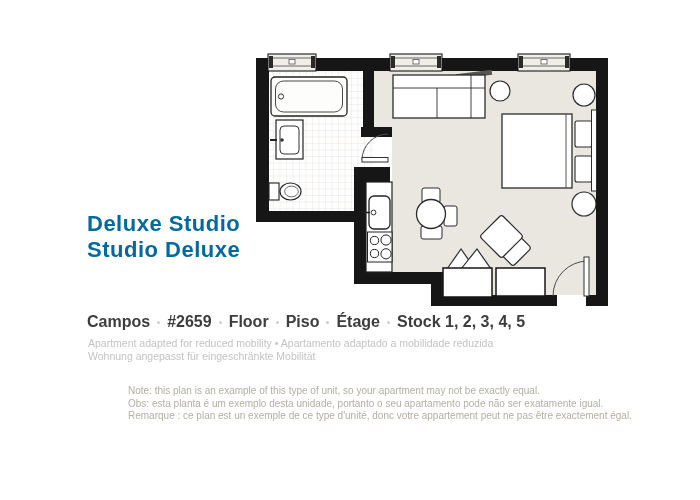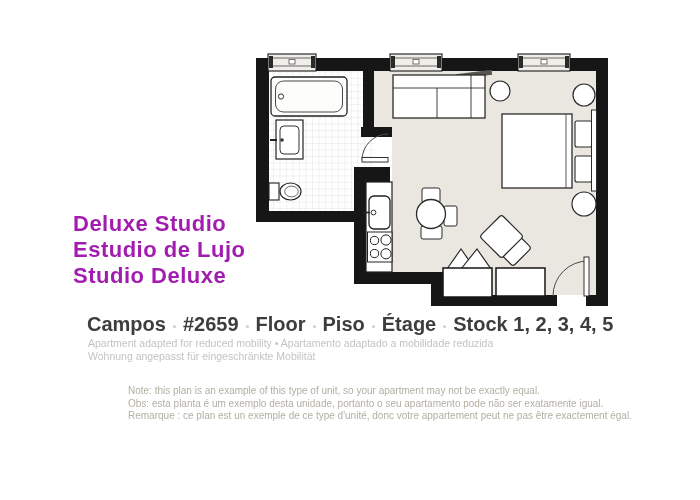--- a/index.html
+++ b/index.html
@@ -2,27 +2,27 @@
 <html><head>
 <meta charset="utf-8">
 <style>
   html,body{margin:0;padding:0;background:#fff;}
   .canvas{
     position:relative;width:700px;height:500px;background:#ffffff;
     font-family:"Liberation Sans", sans-serif;overflow:hidden;
   }
   .plan-svg{position:absolute;left:254px;top:44px;width:358px;height:266px;}
   .title-block{
-    position:absolute;left:73px;top:211px;
+    position:absolute;left:87px;top:211px;
     font-size:22px;font-weight:bold;letter-spacing:.5px;
-    color:#a21caf;line-height:26px;white-space:nowrap;
+    color:#0369a1;line-height:26px;white-space:nowrap;
   }
   .info-line{
     position:absolute;left:87px;top:313px;
-    font-size:20px;font-weight:bold;color:#3d3d3d;white-space:nowrap;
+    font-size:16px;font-weight:bold;color:#3d3d3d;white-space:nowrap;
   }
   .info-line .sep{
     display:inline-block;width:3px;height:3px;background:#cfcfcf;
     border-radius:50%;vertical-align:3px;margin:0 7px;
   }
   .mobility{
     position:absolute;left:88px;top:337px;
     font-size:10.5px;color:#c3c3c3;line-height:13px;white-space:nowrap;
   }
   .notes{
@@ -167,21 +167,20 @@
     <rect x="496" y="268" width="49" height="28" fill="#fff" stroke="#161616" stroke-width="1.5"></rect>
 
     <g>
       <path d="M 553 296 A 35 35 0 0 1 588 261" fill="none" stroke="#4a4a4a" stroke-width="1"></path>
       <rect x="584" y="257" width="5" height="39" fill="#fff" stroke="#333" stroke-width="1"></rect>
     </g>
   </svg>
 
   <div class="title-block">
     <div>Deluxe Studio</div>
-    <div>Estudio de Lujo</div>
     <div>Studio Deluxe</div>
   </div>
 
   <div class="info-line">
     <span>Campos</span><span class="sep"></span><span>#2659</span><span class="sep"></span><span>Floor</span><span class="sep"></span><span>Piso</span><span class="sep"></span><span>Étage</span><span class="sep"></span><span>Stock 1, 2, 3, 4, 5</span>
   </div>
 
   <div class="mobility">
     <div>Apartment adapted for reduced mobility • Apartamento adaptado a mobilidade reduzida</div>
     <div>Wohnung angepasst für eingeschränkte Mobilität</div>

